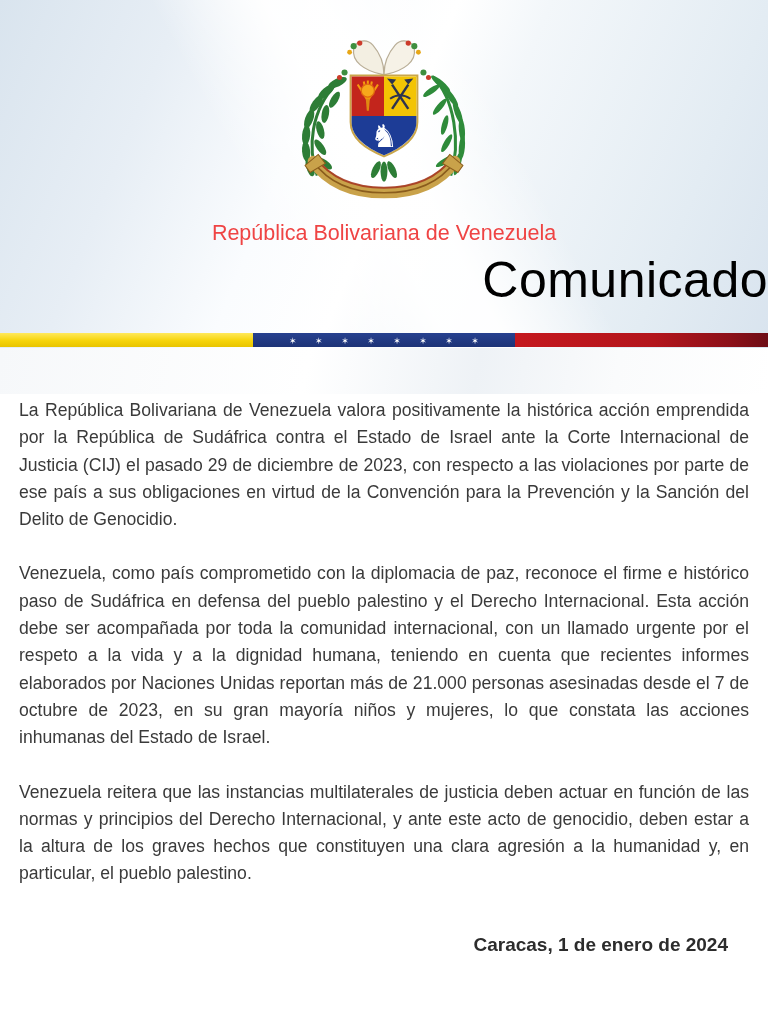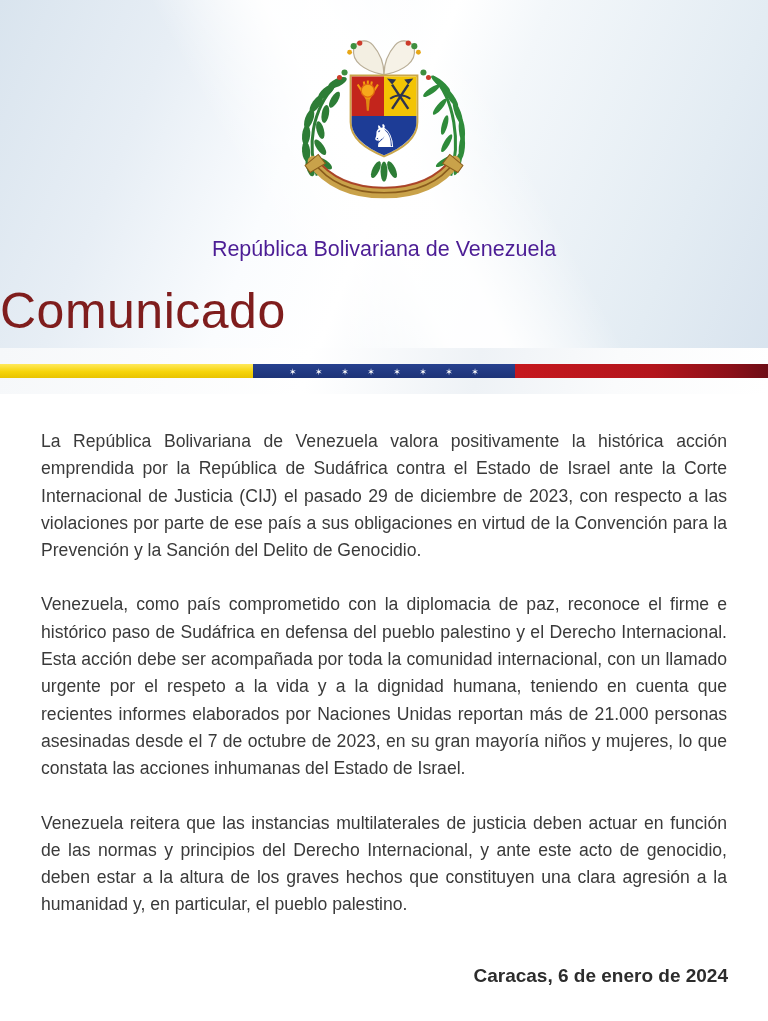--- a/index.html
+++ b/index.html
@@ -36,33 +36,33 @@
   }
   .content { position: relative; z-index: 2; }
 
   .emblem-wrap {
     width: 204px;
     margin: 34px auto 0 auto;
     display: flex;
     justify-content: center;
   }
   .country-line {
-    margin-top: 24px;
+    margin-top: 8px;
     text-align: center;
     font-size: 21.5px;
     line-height: 26px;
-    color: #4c1d95;
+    color: #ef4444;
   }
   .doc-title {
-    margin-top: 21px;
-    text-align: left;
+    margin-top: 6px;
+    text-align: right;
     font-size: 50px;
     line-height: 56px;
     letter-spacing: 0.5px;
-    color: #7f1d1d;
+    color: #000000;
   }
 
   .flag-stripe {
     margin-top: 25px;
     height: 14px;
     display: flex;
     width: 100%;
   }
   .stripe-yellow {
     width: 33%;
@@ -83,21 +83,21 @@
     white-space: nowrap;
     transform: translateY(0.5px);
   }
   .stripe-red {
     flex: 1;
     background: linear-gradient(90deg, #c5181e 0%, #b3151c 55%, #8c1019 85%, #6e0d16 100%);
   }
 
   .body-text {
     margin-top: 50px;
-    padding: 0 41px;
+    padding: 0 19px;
     font-size: 17.6px;
     line-height: 27.3px;
     text-align: justify;
     color: #3a3a3a;
   }
   .body-text p { margin: 0 0 27px 0; }
   .body-text p:last-child { margin-bottom: 4px; }
 
   .dateline {
     margin: 46px 40px 0 0;
@@ -219,15 +219,15 @@
       </div>
       <div class="stripe-red"></div>
     </div>
 
     <div class="body-text">
       <p>La República Bolivariana de Venezuela valora positivamente la histórica acción emprendida por la República de Sudáfrica contra el Estado de Israel ante la Corte Internacional de Justicia (CIJ) el pasado 29 de diciembre de 2023, con respecto a las violaciones por parte de ese país a sus obligaciones en virtud de la Convención para la Prevención y la Sanción del Delito de Genocidio.</p>
       <p>Venezuela, como país comprometido con la diplomacia de paz, reconoce el firme e histórico paso de Sudáfrica en defensa del pueblo palestino y el Derecho Internacional. Esta acción debe ser acompañada por toda la comunidad internacional, con un llamado urgente por el respeto a la vida y a la dignidad humana, teniendo en cuenta que recientes informes elaborados por Naciones Unidas reportan más de 21.000 personas asesinadas desde el 7 de octubre de 2023, en su gran mayoría niños y mujeres, lo que constata las acciones inhumanas  del Estado de Israel.</p>
       <p>Venezuela reitera que las instancias multilaterales de justicia deben actuar en función de las normas y principios del Derecho Internacional, y ante este acto de genocidio, deben estar a la altura de los graves hechos que constituyen una clara agresión a la humanidad y, en particular, el pueblo palestino.</p>
     </div>
 
-    <div class="dateline">Caracas, 6 de enero de 2024</div>
+    <div class="dateline">Caracas, 1 de enero de 2024</div>
   </div>
 </div>
 
 </body></html>

